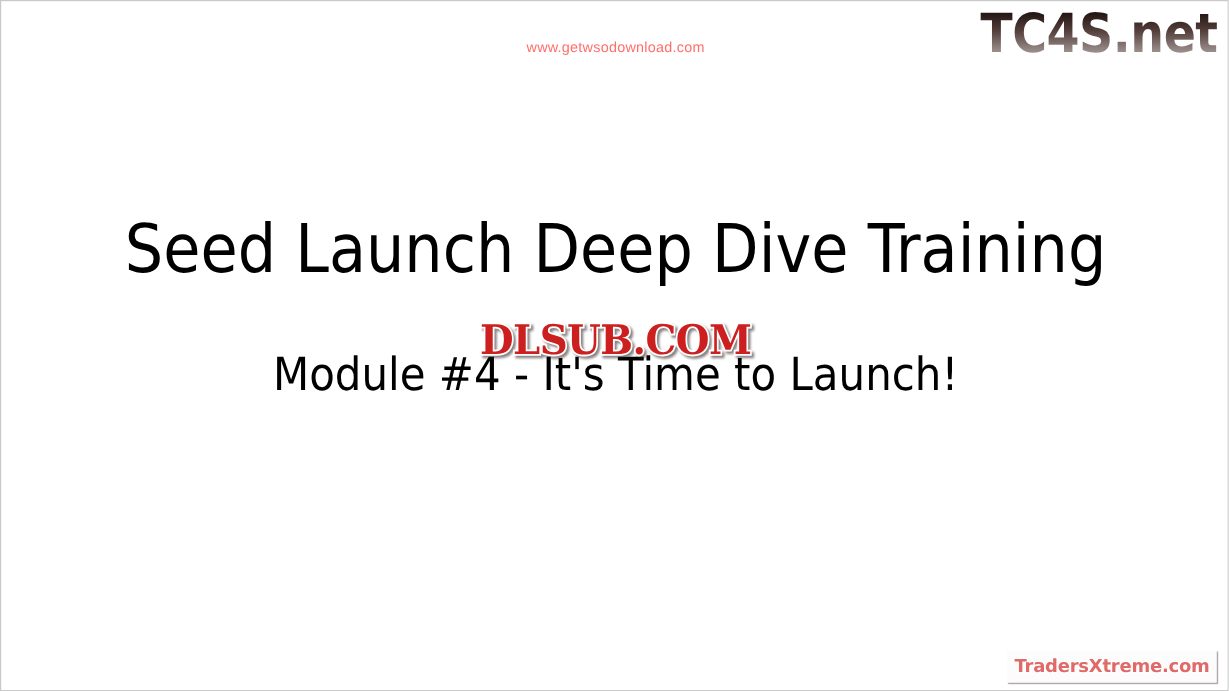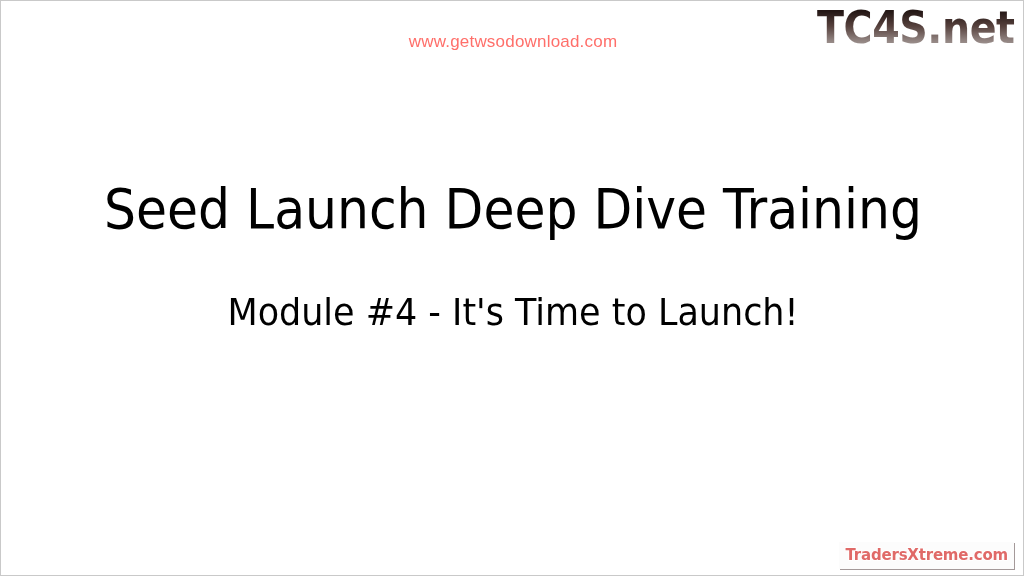--- a/index.html
+++ b/index.html
@@ -22,21 +22,21 @@
   }
 
   
   .top-watermark {
     position: absolute;
     top: 31px;
     left: 0;
     width: 1024px;
     text-align: center;
     font-family: "Liberation Sans", sans-serif;
-    font-size: 17px;
+    font-size: 12px;
     font-weight: 400;
     letter-spacing: 0.2px;
     color: #ff6f6a;
     white-space: nowrap;
   }
 
   
   .brand-topright {
     position: absolute;
     top: 1px;
@@ -150,16 +150,19 @@
 <div id="slide">
 
   <div class="top-watermark">www.getwsodownload.com</div>
 
   <div class="brand-topright">TC4S.net</div>
 
   <div class="title">Seed Launch Deep Dive Training</div>
 
   <div class="subtitle">Module #4 - It's Time to Launch!</div>
 
+  <div class="dlsub-watermark">
+    <span class="wm-text">DLSUB.COM</span>
+  </div>
 
   <div class="brand-bottomright">TradersXtreme.com</div>
 
 </div>
 
 </body></html>

